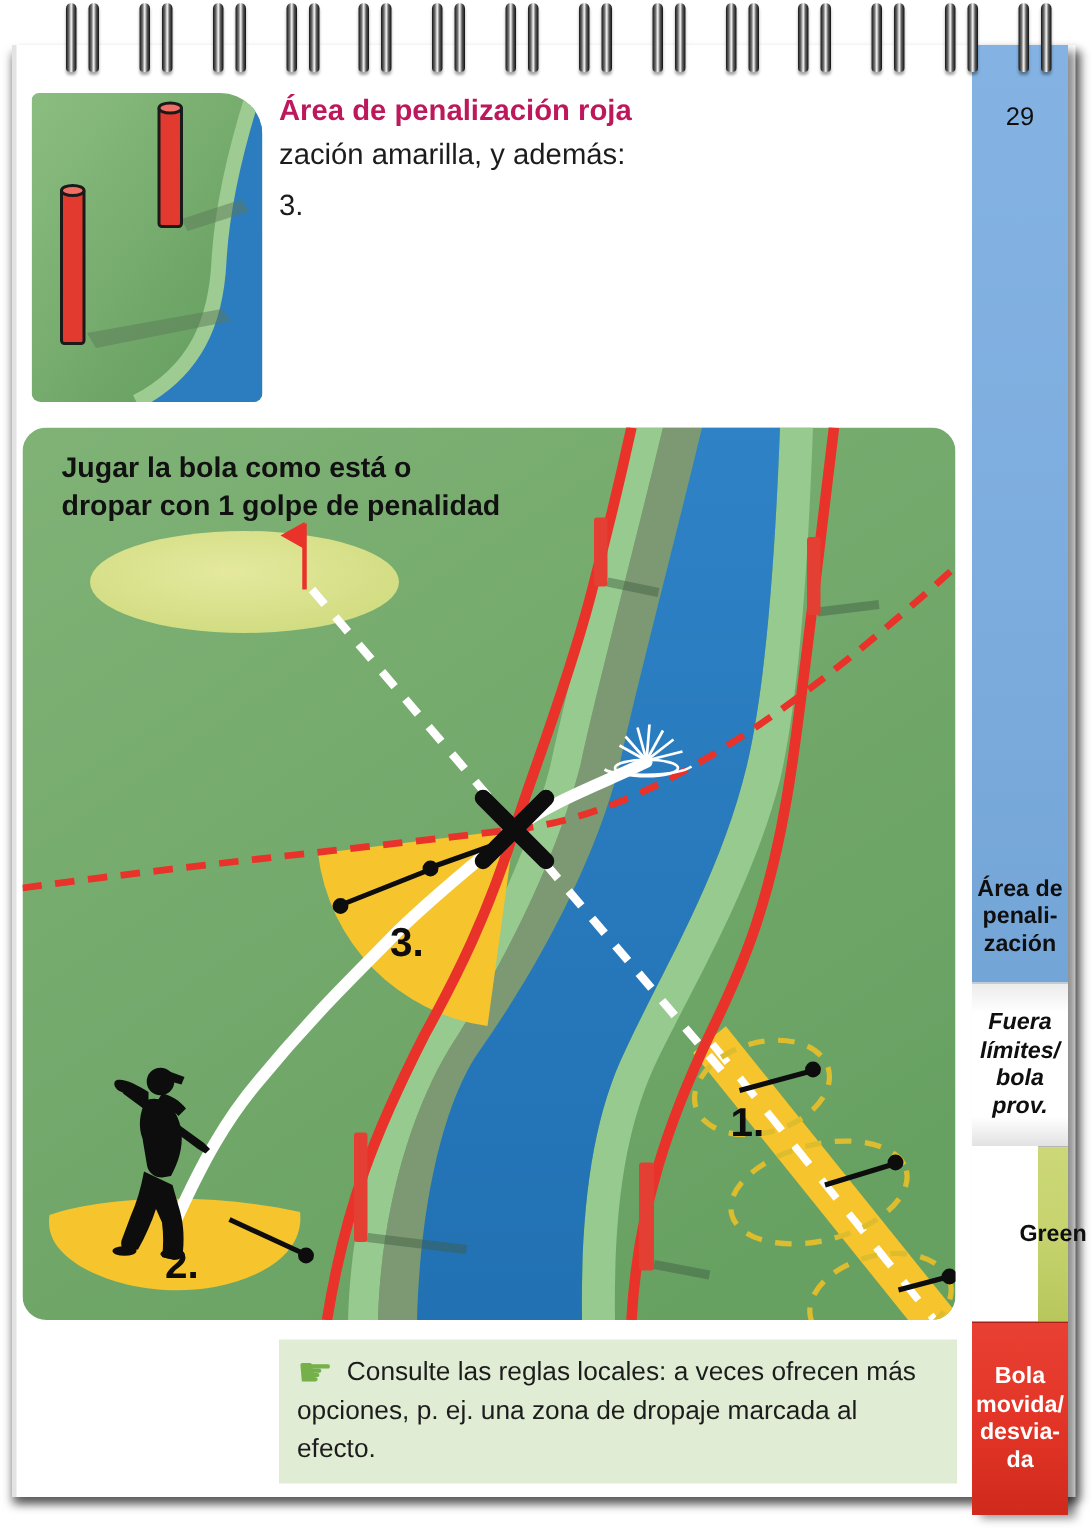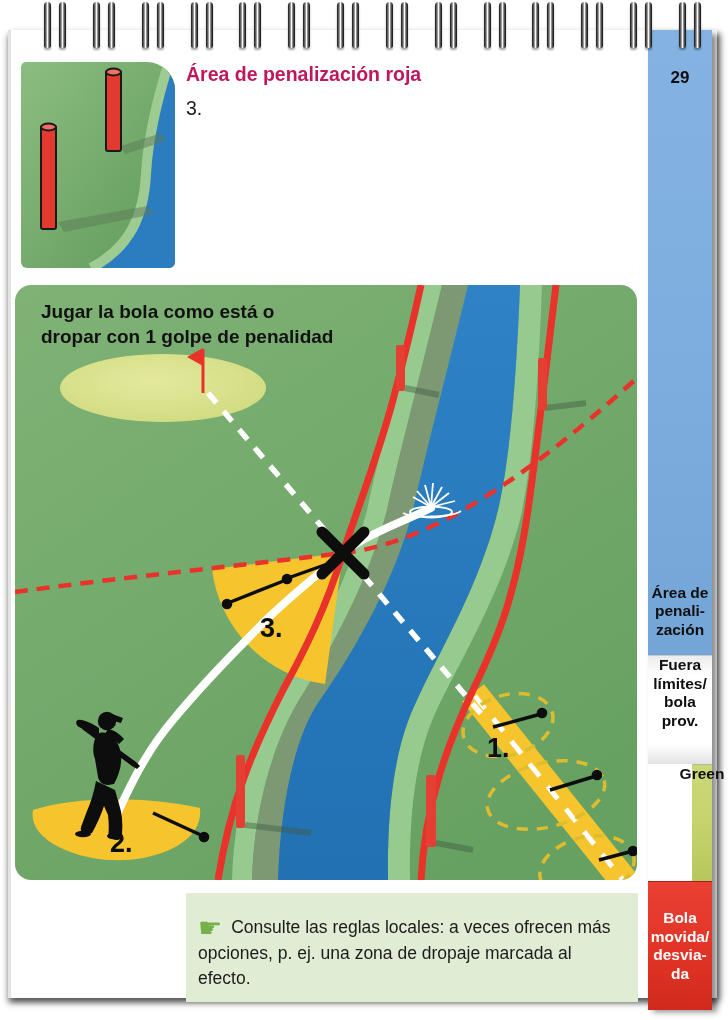--- a/index.html
+++ b/index.html
@@ -35,39 +35,39 @@
   .mini{
     position:absolute;left:10px;top:32px;width:154px;height:206px;
     border-radius:5px 28px 6px 6px;overflow:hidden;
   }
   
   .main-illu{position:absolute;left:4px;top:255px;width:622px;height:478px;}
   .main-illu svg{border-radius:16px;display:block;}
   
   .note{
     position:absolute;left:175px;top:863px;width:428px;
-    background:#e0ecd4;padding:22px 12px 10px 12px;
+    background:#e0ecd4;padding:9px 12px 10px 12px;
     font-size:17.5px;line-height:25.5px;
   }
   .hand{color:#76b04b;font-size:27px;line-height:20px;vertical-align:-4px;margin-right:9px;}
   
   .tabs{
     position:absolute;left:648px;top:30px;width:64px;height:978px;z-index:20;
     box-shadow:5px 4px 6px rgba(0,0,0,.45);
   }
   .tab{display:flex;flex-direction:column;align-items:center;text-align:center;}
   .tab .lbl{
     font-weight:bold;font-size:15.5px;line-height:18.5px;white-space:pre-line;width:68px;
   }
   .tab-blue{height:625px;background:linear-gradient(180deg,#84b3e3 0%,#7dadde 55%,#74a5d7 100%);justify-content:space-between;}
-  .pagenum{font-weight:bold;font-size:17px;color:#0f0f0f;margin-top:38px;}
+  .pagenum{font-weight:normal;font-size:17px;color:#0f0f0f;margin-top:38px;}
   .tab-blue .lbl{margin-bottom:16px;color:#0f0f0f;}
-  .tab-white{height:108px;background:linear-gradient(180deg,#ececec 0%,#ffffff 18%,#ffffff 82%,#e2e2e2 100%);border-top:1px solid #c9c9c9;}
+  .tab-white{height:108px;background:linear-gradient(180deg,#ececec 0%,#ffffff 18%,#ffffff 82%,#e2e2e2 100%);justify-content:center;border-top:1px solid #c9c9c9;font-style:italic;}
   .tab-white .lbl{color:#0f0f0f;}
-  .tab-green{height:116px;background:linear-gradient(180deg,#ccd878 0%,#c6d36e 50%,#b8c75c 100%);justify-content:flex-start;border-top:1px solid #b5b5b5;margin-left:44px;}
+  .tab-green{height:116px;background:linear-gradient(180deg,#ccd878 0%,#c6d36e 50%,#b8c75c 100%);justify-content:center;border-top:1px solid #b5b5b5;margin-left:44px;}
   .tab-green .lbl{color:#0f0f0f;}
   .tab-red{height:128px;background:linear-gradient(180deg,#e84033 0%,#e23426 55%,#cf2a1d 100%);justify-content:center;border-top:1px solid #a82018;}
   .tab-red .lbl{color:#ffffff;}
 </style>
 </head>
 <body>
 
 <div class="page">
 
   <div class="mini">
@@ -89,20 +89,21 @@
       </g>
       <g>
         <rect x="20" y="64" width="15" height="103" rx="2" fill="#e23a2e" stroke="#1a1a1a" stroke-width="2"></rect>
         <ellipse cx="27.5" cy="65" rx="7.5" ry="3.4" fill="#ef6f64" stroke="#1a1a1a" stroke-width="2"></ellipse>
       </g>
     </svg>
   </div>
 
   <div class="header">
     <h1 class="title">Área de penalización roja</h1>
+    <span class="intro-line">zación amarilla, y además:</span>
     <div class="item3">
       <span class="num">3.</span>
     </div>
   </div>
 
   <div class="main-illu">
     <svg width="622" height="595" viewBox="0 0 622 595">
       <defs>
         <linearGradient id="grass" x1="0" y1="0" x2="0.7" y2="1">
           <stop offset="0" stop-color="#80b276"></stop>

